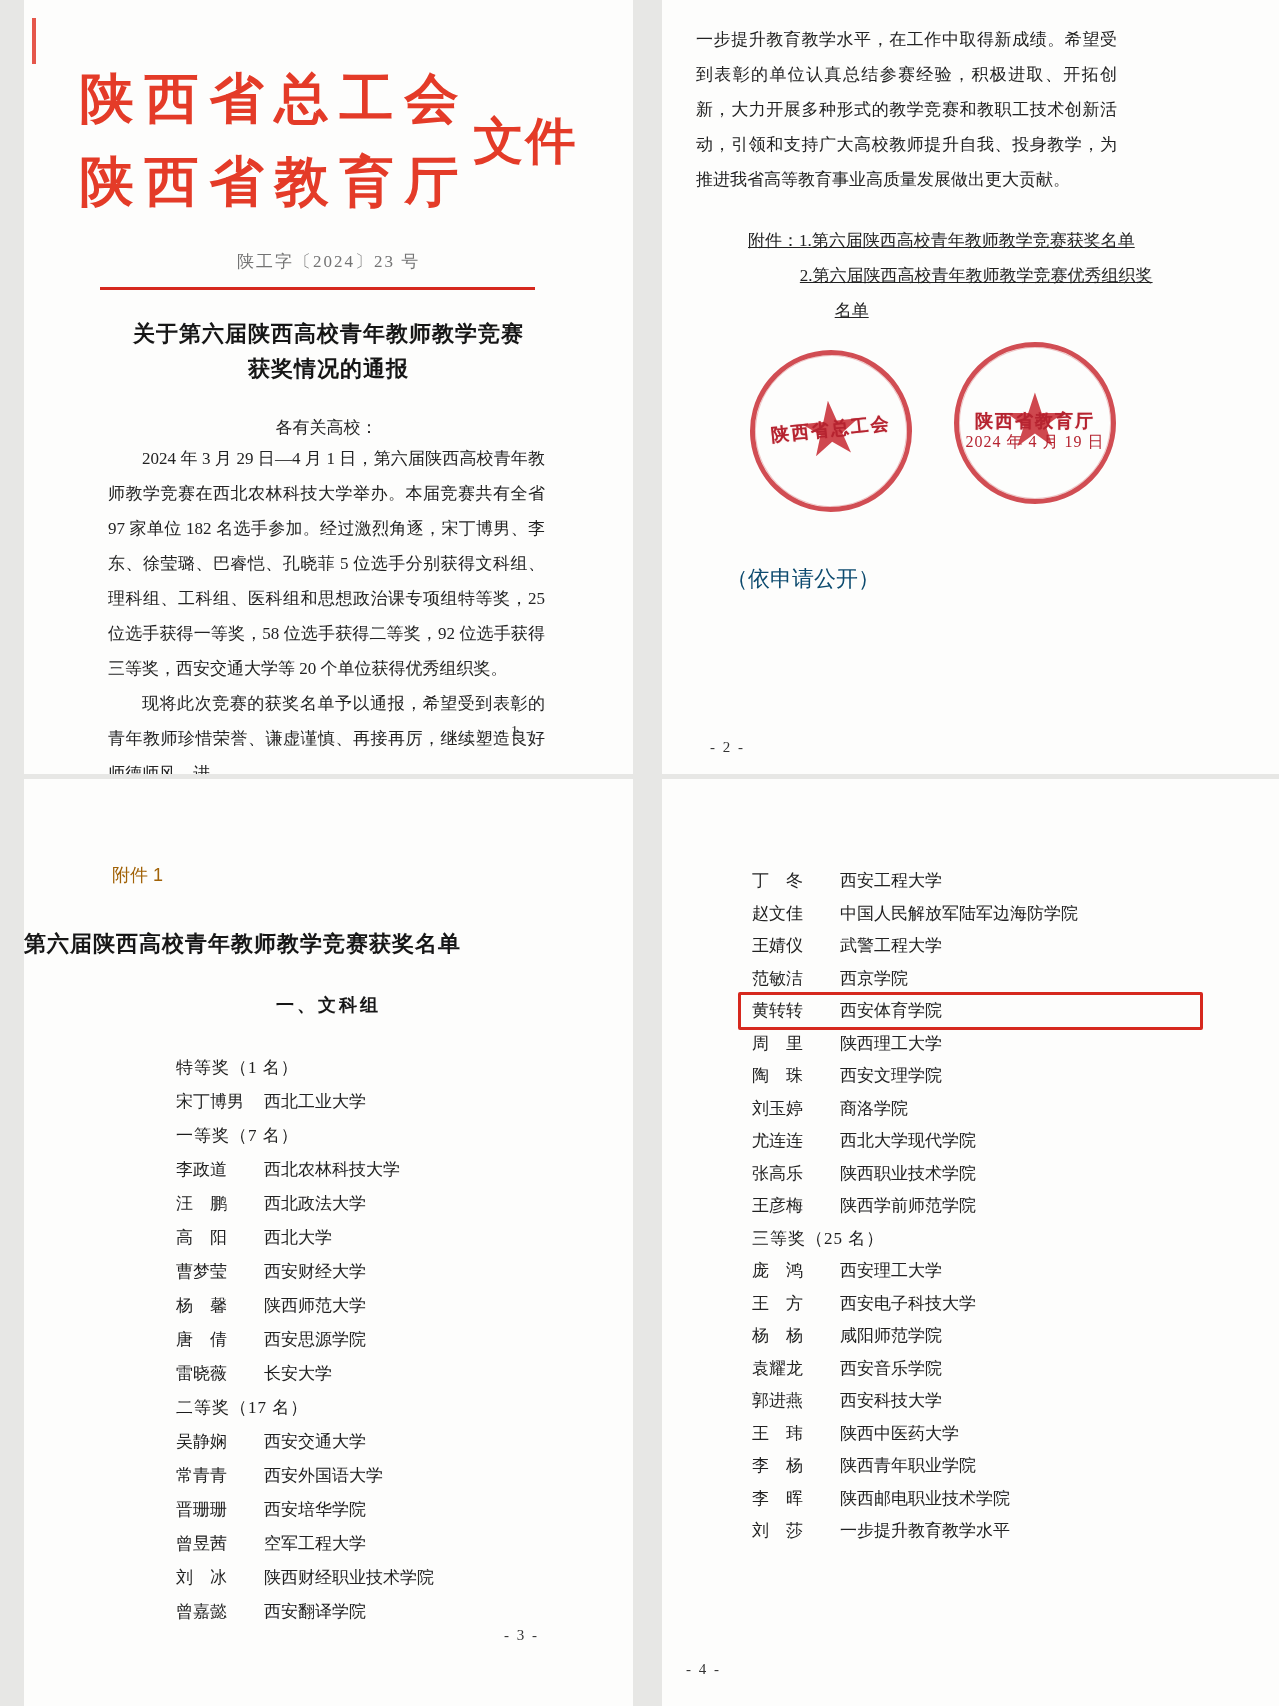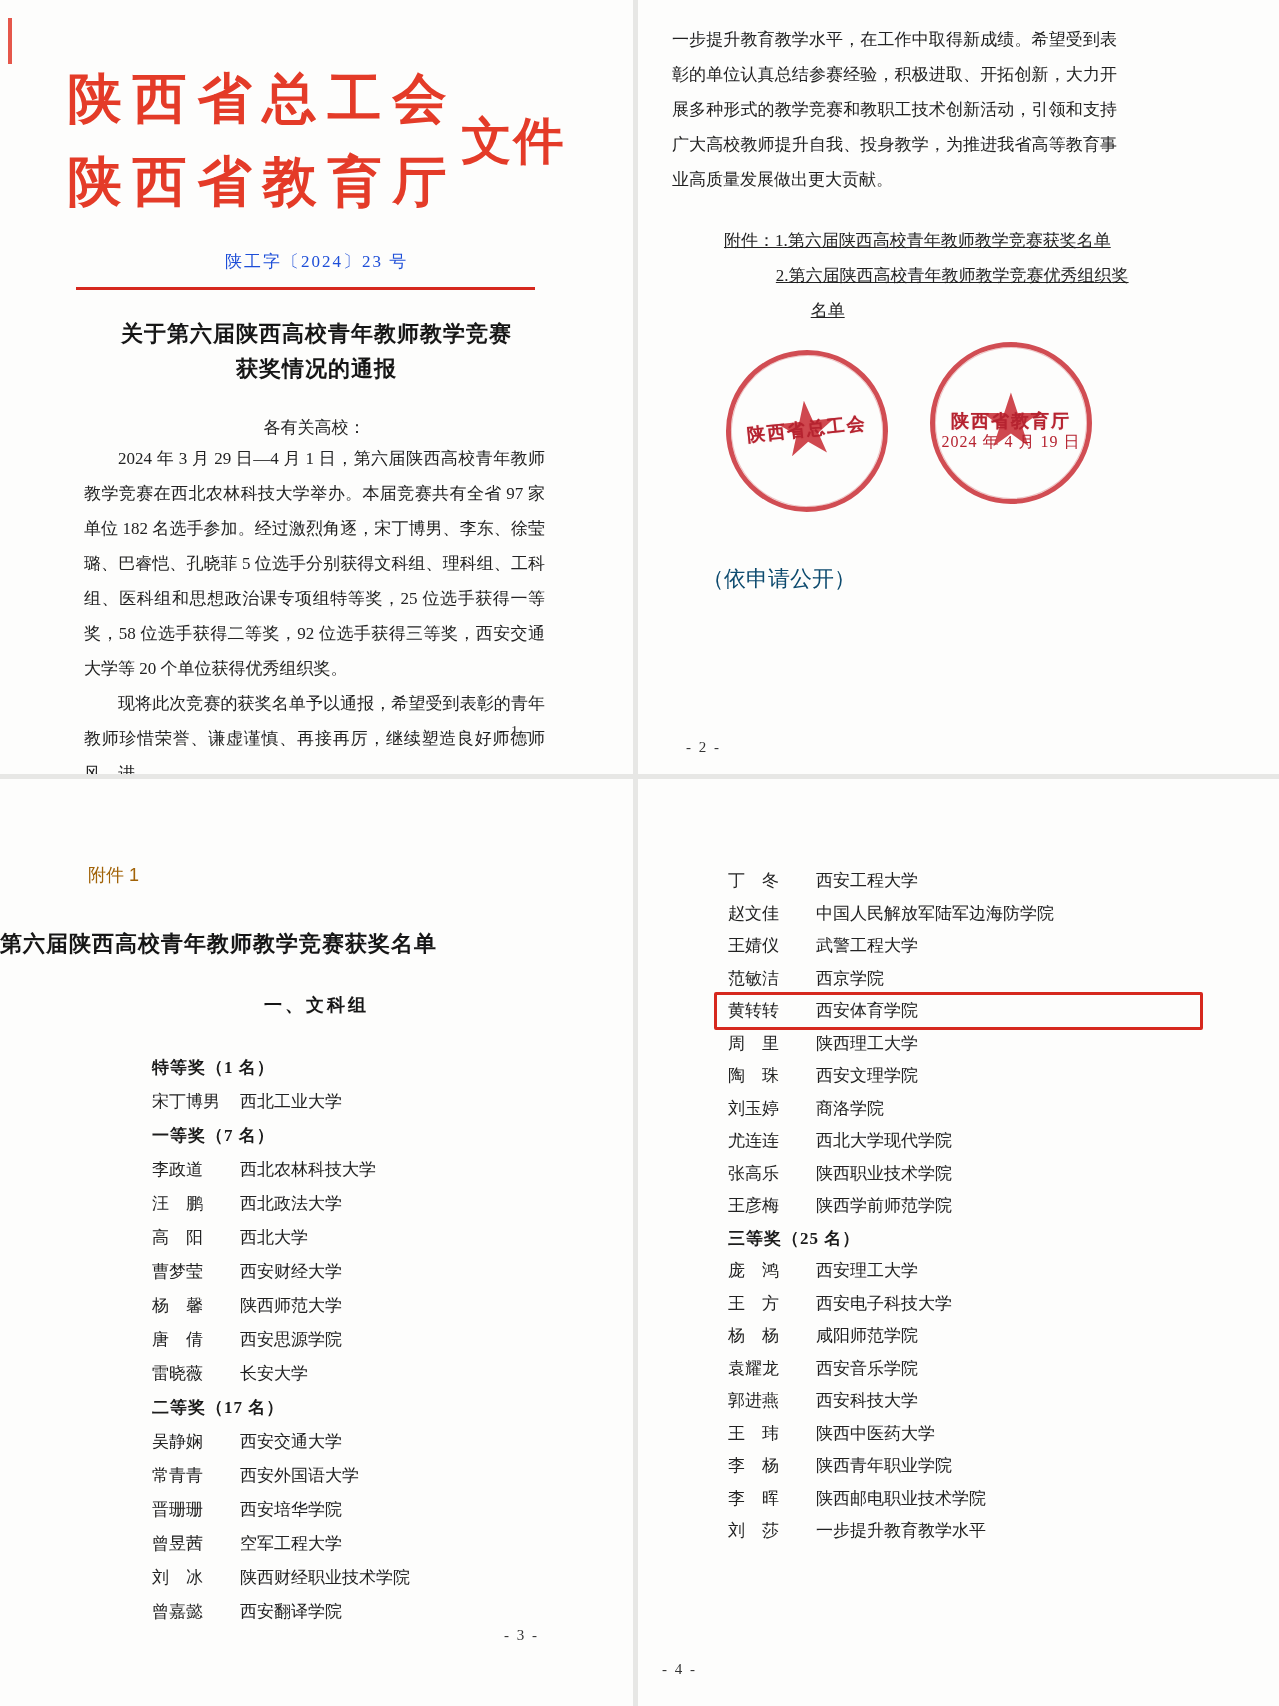--- a/index.html
+++ b/index.html
@@ -11,38 +11,38 @@
     position:relative;
     overflow:hidden;
   }
   .canvas{
     position:absolute;inset:0;
     display:grid;
     grid-template-columns:633px 1fr;
     grid-template-rows:774px 1fr;
     gap:5px;
   }
-  .page{background:#fdfdfc;position:relative;overflow:hidden;}
+  .page{background:#fdfdfc;position:relative;overflow:hidden;margin-left:24px;}
 
   
   .artifact{position:absolute;left:8px;top:18px;width:4px;height:46px;background:#e0392b;opacity:.85;}
 
   
   .letterhead{display:flex;align-items:center;justify-content:center;margin-top:58px;}
   .letterhead-names{text-align:center;}
   .letterhead-names div{
     font-size:54px;font-weight:700;color:#e43b28;
     letter-spacing:11px;line-height:83px;white-space:nowrap;
     font-family:"Liberation Serif","DejaVu Serif",serif;
   }
   .letterhead-suffix{
     font-size:50px;font-weight:700;color:#e43b28;
     margin-left:4px;letter-spacing:2px;white-space:nowrap;
   }
-  .doc-number{text-align:center;font-size:17px;margin-top:26px;letter-spacing:2px;color:#1d4ed8;}
+  .doc-number{text-align:center;font-size:17px;margin-top:26px;letter-spacing:2px;color:#737373;}
   .red-rule{height:3px;background:#d6281e;margin:14px 98px 0 76px;}
   .doc-title{
     margin:26px 0 0 0;text-align:center;
     font-family:"Liberation Sans","DejaVu Sans",sans-serif;
     font-size:22px;font-weight:700;line-height:35px;color:#161616;letter-spacing:1px;
   }
   .salutation{margin:30px 88px 0 84px;font-size:17px;text-align:center;}
   .body-paragraphs{margin:2px 88px 0 84px;}
   .body-paragraphs p{
     margin:0;font-size:17px;line-height:35px;
@@ -100,21 +100,21 @@
   .group-title{
     margin:34px 0 0 0;text-align:center;
     font-family:"Liberation Sans","DejaVu Sans",sans-serif;
     font-size:18px;font-weight:700;color:#161616;letter-spacing:3px;
   }
   .award-list{margin:34px 40px 0 152px;font-size:17px;}
   .award-list .row{line-height:34px;height:34px;white-space:nowrap;}
   .award-list4{margin:86px 30px 0 90px;font-size:17px;}
   .award-list4 .row{line-height:32.5px;height:32.5px;white-space:nowrap;}
   .row{position:relative;}
-  .row-h{font-weight:700;letter-spacing:1px;color:#1c1c1c;}
+  .row-h{font-weight:400;letter-spacing:1px;color:#1c1c1c;}
   .row-n{display:inline-block;min-width:88px;color:#222;}
   .row-s{color:#222;}
   .row-h:empty,.row-n:empty,.row-s:empty{display:none;}
   .row.hl::after{
     content:"";position:absolute;top:-3px;bottom:-2px;left:-14px;right:40px;
     border:3px solid #d6281e;border-radius:2px;pointer-events:none;
   }
   .award-list4 .row.hl::after{right:46px;}
 </style>
 </head>

